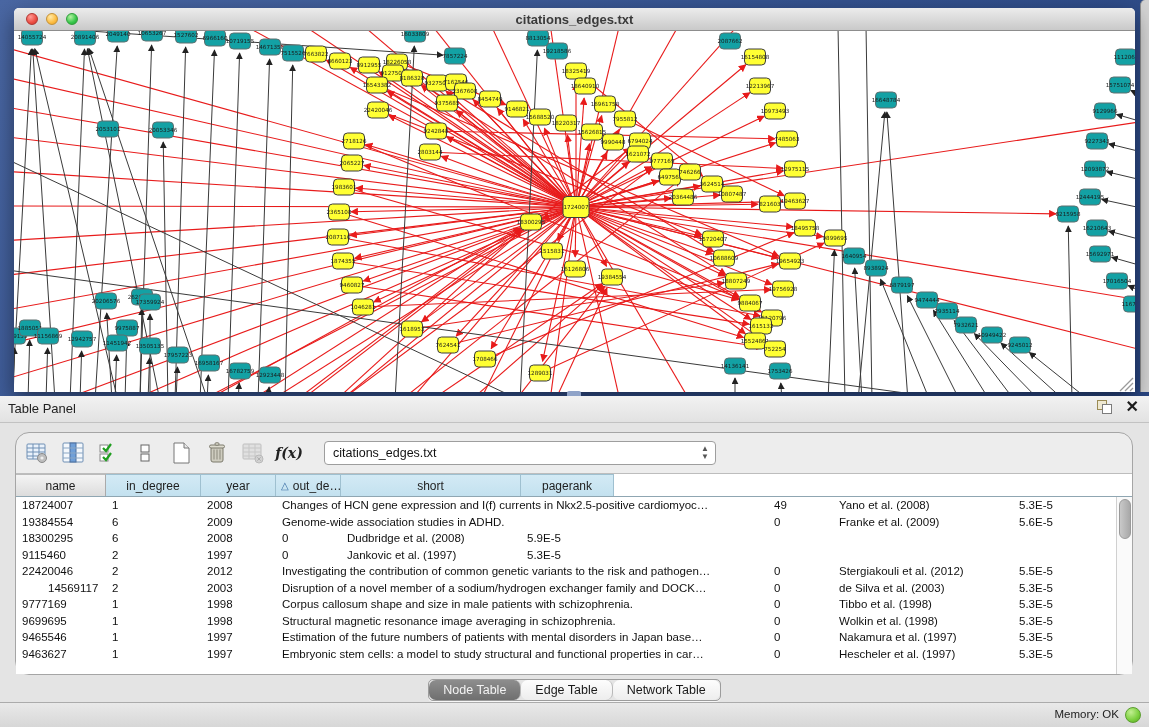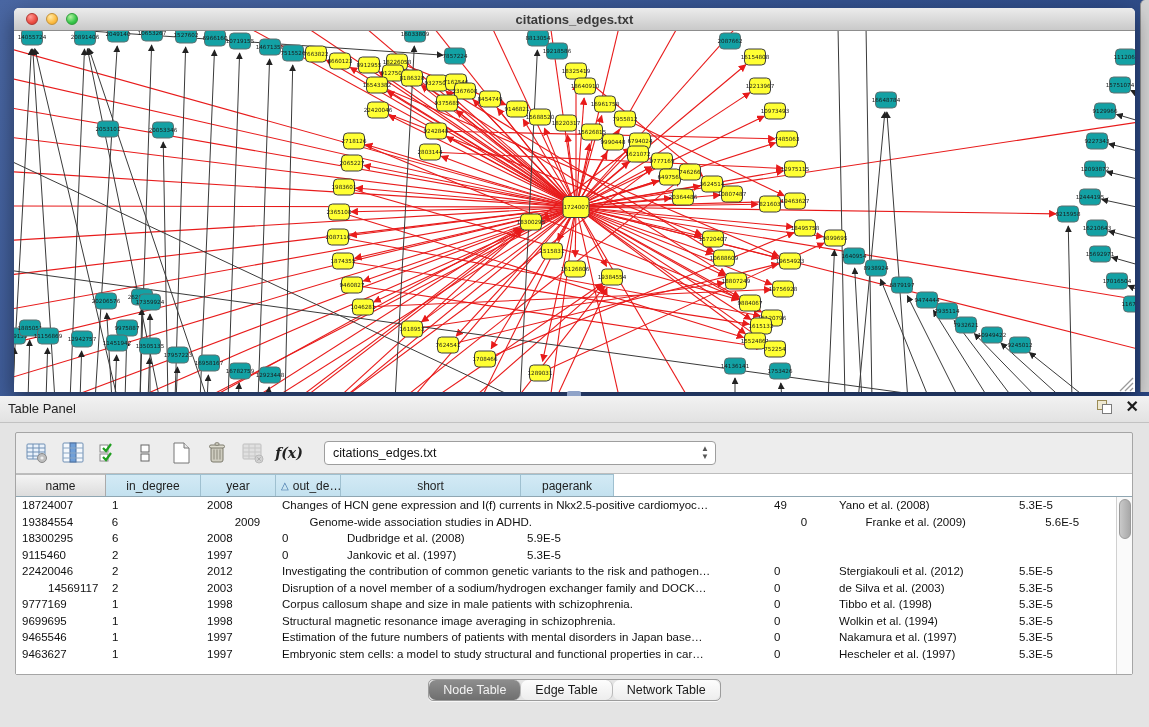--- a/index.html
+++ b/index.html
@@ -25,21 +25,21 @@
       border-top:1px solid #16ay;}
   .tp-titlebar{height:26px;position:relative;background:linear-gradient(#f2f2f2,#e2e2e2);
       border-bottom:1px solid #c2c2c2;}
   .tp-title{position:absolute;left:8px;top:5px;font-size:13px;color:#222;}
   .tp-icons{position:absolute;right:10px;top:4px;display:flex;gap:14px;align-items:center;}
   .float-ic{width:15px;height:14px;position:relative;cursor:pointer;}
   .float-ic .sq1{position:absolute;left:0;top:0;width:8px;height:8px;border:1.5px solid #9a8b54;background:#efe9d2;}
   .float-ic .sq2{position:absolute;right:0;bottom:0;width:8px;height:8px;border:1.5px solid #7c7c7c;background:#fff;}
   .close-x{font-size:16px;font-weight:bold;color:#1c1c1c;line-height:14px;cursor:pointer;}
   .tp-body{position:absolute;left:15px;right:16px;top:36px;bottom:52px;background:#ededed;
-      border:1px solid #a5a5a5;border-radius:2px;}
+      border:1px solid #a5a5a5;border-radius:14px;}
   .toolbar{height:40px;display:flex;align-items:center;gap:10px;padding:0 8px;
       border-bottom:1px solid #bdbdbd;}
   .tbi{width:26px;height:26px;display:flex;align-items:center;justify-content:center;cursor:pointer;}
   .fx{font-family:"DejaVu Serif",serif;font-style:italic;font-weight:bold;font-size:14px;color:#222;}
   .combo{margin-left:12px;width:390px;height:22px;background:#fff;border:1px solid #9e9e9e;border-radius:4px;
       display:flex;align-items:center;position:relative;cursor:pointer;}
   .combo .val{font-size:12.5px;color:#111;padding-left:8px;}
   .combo .arr{position:absolute;right:6px;top:3px;font-size:8px;color:#555;line-height:8px;text-align:center;}
   
   .ttable{position:absolute;left:0;right:0;top:41px;bottom:0;background:#fff;overflow:hidden;}
@@ -639,21 +639,21 @@
             <div class="td" style="width: 95px;">1</div>
             <div class="td" style="width: 75px;">2008</div>
             <div class="td" style="width: 492px;">Changes of HCN gene expression and I(f) currents in Nkx2.5-positive cardiomyoc…</div>
             <div class="td" style="width: 65px;">49</div>
             <div class="td" style="width: 180px;">Yano et al. (2008)</div>
             <div class="td" style="width: 93px;">5.3E-5</div>
           </div>
           <div class="trow">
             <div class="td" style="width: 90px;">19384554</div>
             <div class="td" style="width: 95px;">6</div>
-            <div class="td" style="width: 75px; margin-left: 28px;">2009</div>
+            <div class="td" style="width: 75px;">2009</div>
             <div class="td" style="width: 492px;">Genome-wide association studies in ADHD.</div>
             <div class="td" style="width: 65px;">0</div>
             <div class="td" style="width: 180px;">Franke et al. (2009)</div>
             <div class="td" style="width: 93px;">5.6E-5</div>
           </div>
           <div class="trow">
             <div class="td" style="width: 90px;">18300295</div>
             <div class="td" style="width: 95px;">6</div>
             <div class="td" style="width: 75px;">2008</div>
             <div class="td" style="width: 65px;">0</div>
@@ -694,21 +694,21 @@
             <div class="td" style="width: 65px;">0</div>
             <div class="td" style="width: 180px;">Tibbo et al. (1998)</div>
             <div class="td" style="width: 93px;">5.3E-5</div>
           </div>
           <div class="trow">
             <div class="td" style="width: 90px;">9699695</div>
             <div class="td" style="width: 95px;">1</div>
             <div class="td" style="width: 75px;">1998</div>
             <div class="td" style="width: 492px;">Structural magnetic resonance image averaging in schizophrenia.</div>
             <div class="td" style="width: 65px;">0</div>
-            <div class="td" style="width: 180px;">Wolkin et al. (1994)</div>
+            <div class="td" style="width: 180px;">Wolkin et al. (1998)</div>
             <div class="td" style="width: 93px;">5.3E-5</div>
           </div>
           <div class="trow">
             <div class="td" style="width: 90px;">9465546</div>
             <div class="td" style="width: 95px;">1</div>
             <div class="td" style="width: 75px;">1997</div>
             <div class="td" style="width: 492px;">Estimation of the future numbers of patients with mental disorders in Japan base…</div>
             <div class="td" style="width: 65px;">0</div>
             <div class="td" style="width: 180px;">Nakamura et al. (1997)</div>
             <div class="td" style="width: 93px;">5.3E-5</div>
@@ -730,13 +730,17 @@
   </div>
 
   <div class="tabbar">
     <div class="seg" id="segtabs">
         <div class="tab sel">Node Table</div>
         <div class="tab">Edge Table</div>
         <div class="tab">Network Table</div>
       </div>
   </div>
 
+  <div class="statusbar">
+    <span class="mem">Memory: OK</span>
+    <span class="memdot"></span>
+  </div>
 </div>
 
 </body></html>

